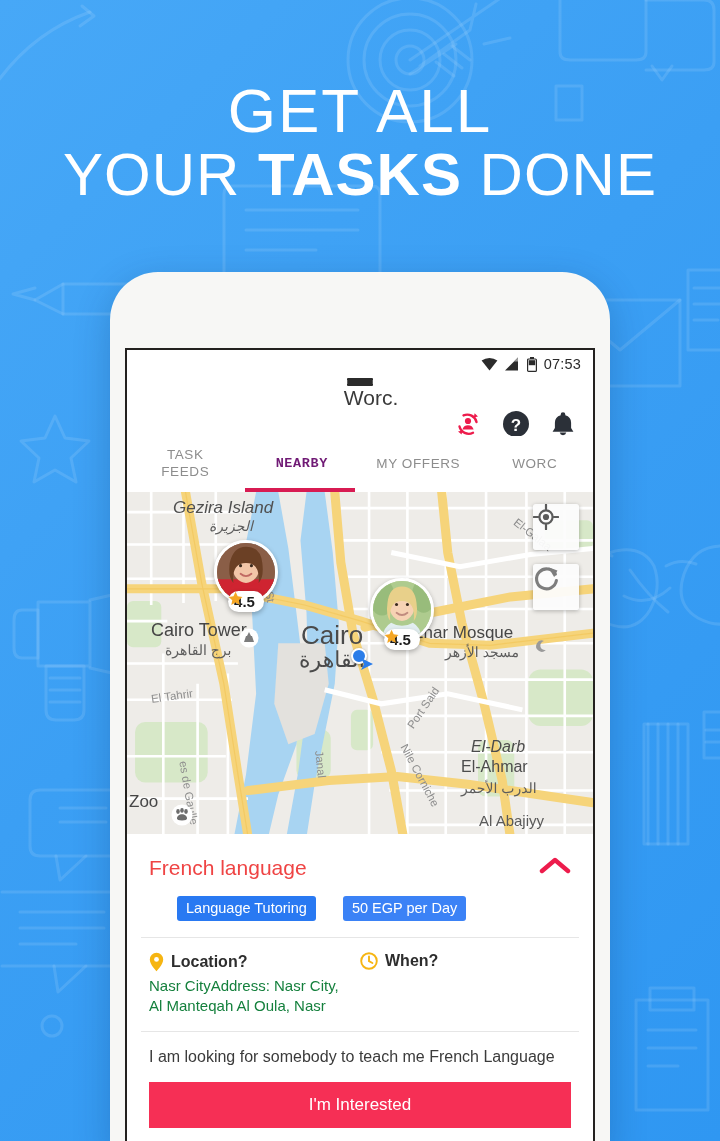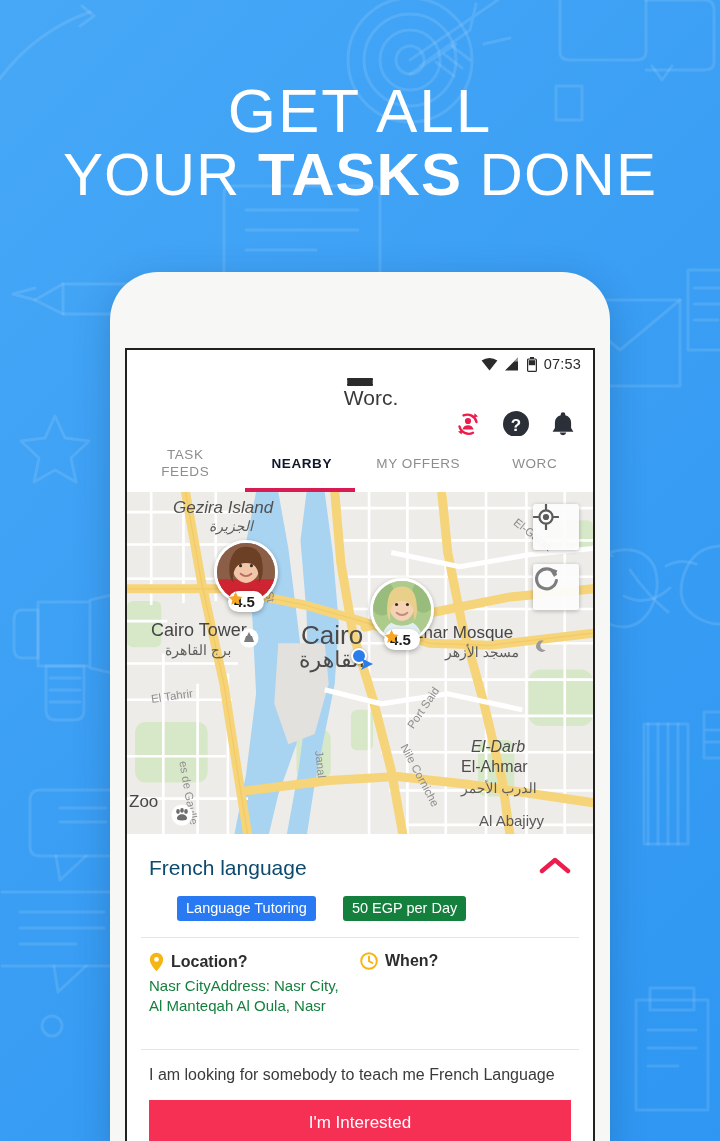--- a/index.html
+++ b/index.html
@@ -74,21 +74,21 @@
   
   #tabs {
     display:flex; background:#fff; height:56px;
     position:relative; align-items:center;
   }
   .tab {
     flex:1; text-align:center; font-size:13.5px;
     color:#8d8d8d; letter-spacing:.6px; line-height:1.25;
     cursor:pointer; padding:0 2px;
   }
-  .tab.active { color:#0f172a; font-weight:700; }
+  .tab.active { color:#701a75; font-weight:700;font-family:Liberation Mono, monospace; }
   #tab-indicator {
     position:absolute; bottom:0; height:4px; background:#d81b52;
     left:25.4%; width:23.6%;
   }
 
   
   #map {
     position:relative; height:342px; overflow:hidden;
     background:#eceae6;
   }
@@ -129,29 +129,29 @@
     background:#2b7de9; border:2.5px solid #fff;
     box-shadow:0 1px 3px rgba(0,0,0,.4);
   }
 
   
   #card { background:#fff; }
   #card-head {
     display:flex; align-items:flex-start;
     padding:22px 22px 6px 22px;
   }
-  #card-title { font-size:21px; color:#0c4a6e; }
+  #card-title { font-size:21px; color:#ef4444; }
   #collapse-chevron { margin-left:auto; cursor:pointer; }
   #tags { display:flex; gap:27px; padding:10px 32px 16px 22px;margin-left:28px; }
   .tag {
     color:#fff; font-size:14.5px; border-radius:3px;
     padding:4px 9px 5px 9px; white-space:nowrap;
   }
   .divline { height:1px; background:#e6e6e6; margin:0 14px; }
-  #meta { display:flex; padding:14px 22px 32px 22px; }
+  #meta { display:flex; padding:14px 22px 14px 22px; }
   .meta-col { width:50%; padding-right:10px; }
   .meta-head { display:flex; align-items:center; gap:7px; margin-bottom:4px; }
   .meta-label { font-size:16px; font-weight:700; color:#2d2d2d; }
   .meta-val { font-size:15px; color:#15803d; line-height:1.35; }
   #desc { font-size:16px; color:#3b3b3b; padding:16px 22px 16px 22px; }
   #cta-wrap { padding:0 22px 18px 22px; }
   #cta {
     width:100%; border:none; color:#fff; font-size:17px;
     padding:13px 0; cursor:pointer; font-family:inherit;
   }
@@ -448,21 +448,21 @@
     <div id="card">
       <div id="card-head">
         <div id="card-title">French language</div>
         <svg id="collapse-chevron" width="32" height="20" viewBox="0 0 32 20">
           <path d="M3 15 L16 4 L29 15" fill="none" stroke="#ed1c4c" stroke-width="4.4" stroke-linecap="round" stroke-linejoin="round"></path>
         </svg>
       </div>
 
       <div id="tags">
         <span class="tag" style="background:#2979f2;">Language Tutoring</span>
-        <span class="tag" style="background:#15803d;">50 EGP per Day</span>
+        <span class="tag" style="background:#3b82f6;">50 EGP per Day</span>
       </div>
 
       <div class="divline"></div>
 
       <div id="meta">
         <div class="meta-col">
           <div class="meta-head">
             <svg width="15" height="20" viewBox="0 0 15 20">
               <path d="M7.5 0.8 a6.7 6.7 0 0 1 6.7 6.7 c0 5 -6.7 11.7 -6.7 11.7 s-6.7 -6.7 -6.7 -11.7 A6.7 6.7 0 0 1 7.5 0.8z" fill="#f6b512"></path>
               <circle cx="7.5" cy="7.4" r="2.4" fill="#ffffff"></circle>

